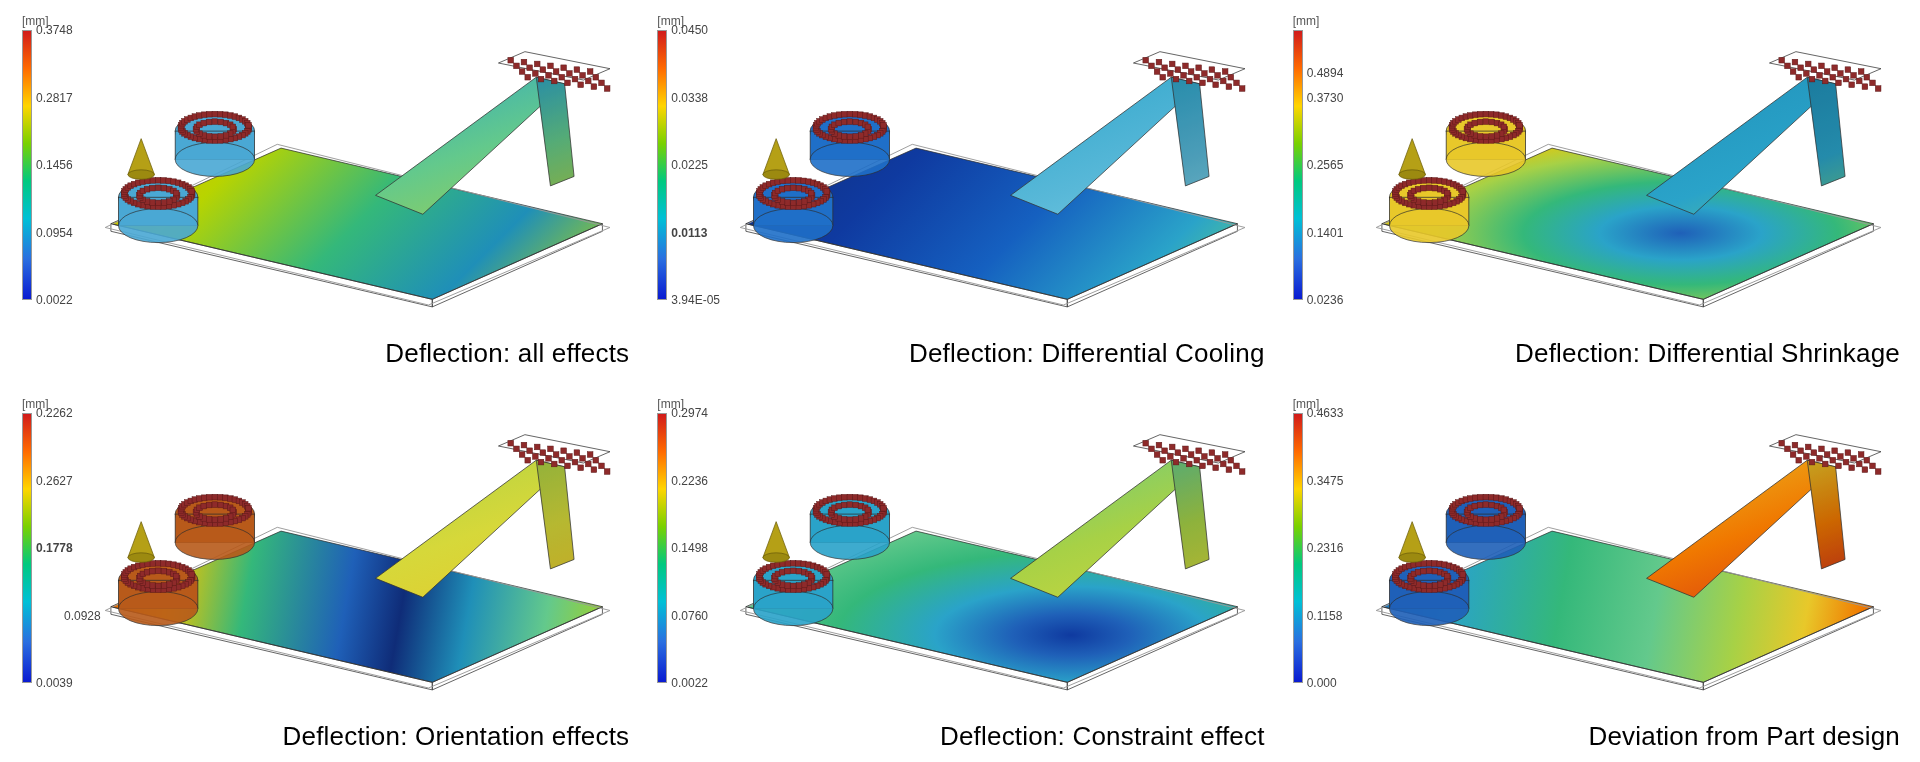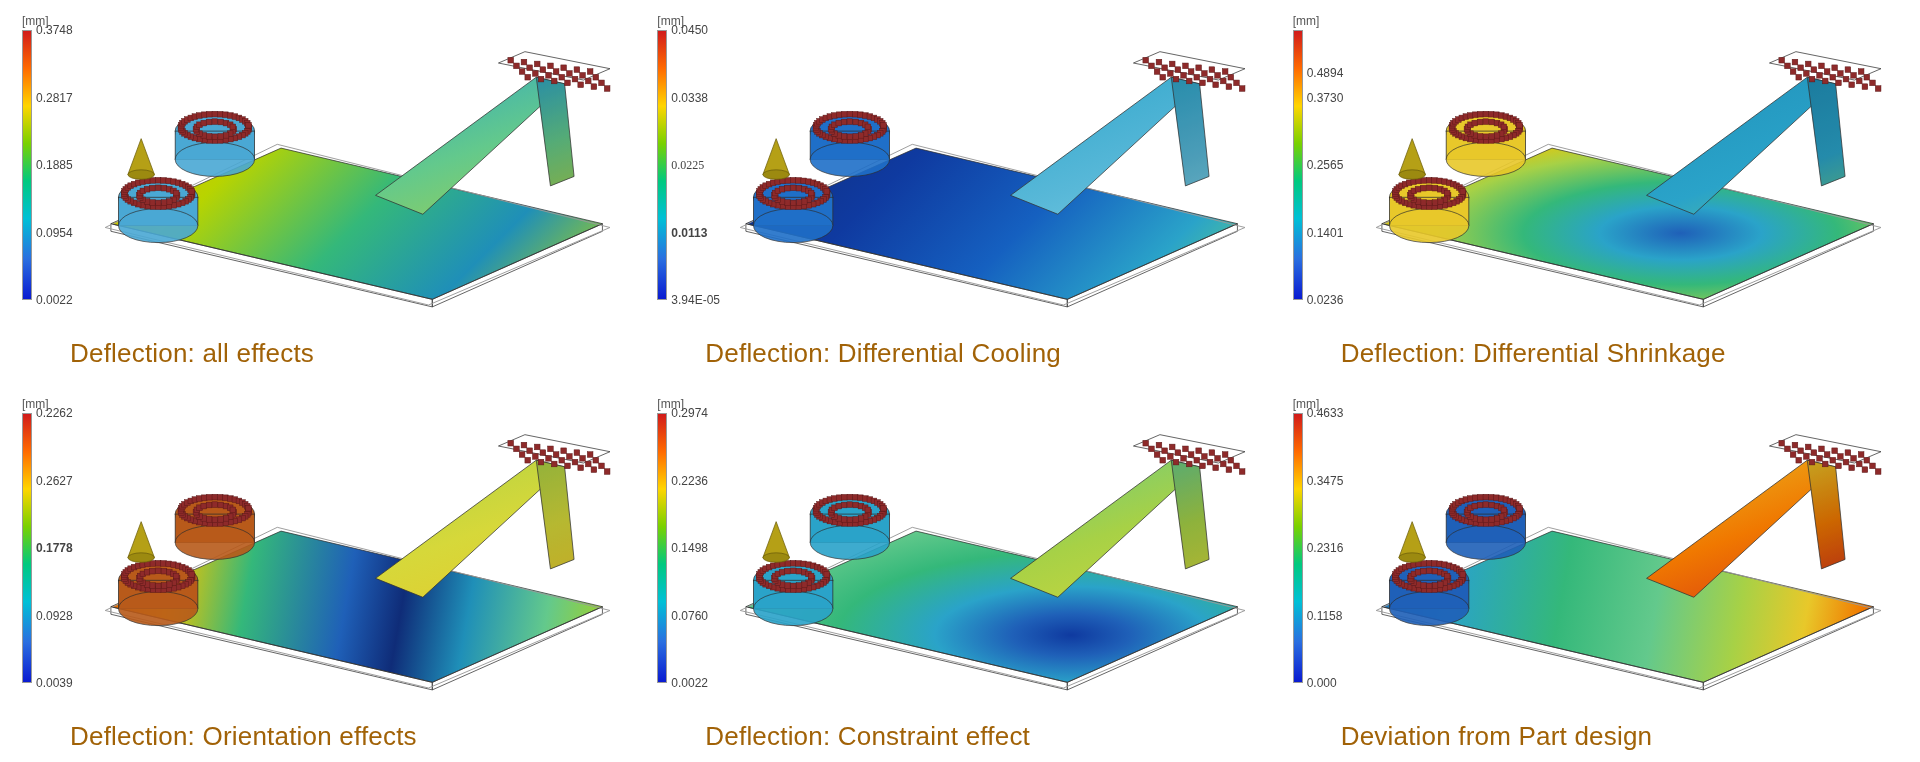--- a/index.html
+++ b/index.html
@@ -64,24 +64,24 @@
   }
   .tick {
     position: absolute;
     left: 4px;
     transform: translateY(-50%);
     font-size: 12px;
     color: #444;
     white-space: nowrap;
   }
   .caption {
-    text-align: left;
+    text-align: right;
     font-size: 26px;
     font-weight: 400;
-    color: #a16207;
+    color: #000000;
     padding: 6px 0 2px 60px;
     letter-spacing: 0.2px;
   }
   
   .render {
     position: absolute;
     left: 70px;
     right: 8px;
     top: 4px;
     bottom: 10px;
@@ -99,21 +99,21 @@
 <div class="grid">
 <div class="panel">
       <div class="plot-area">
         <div class="scale">
           <div class="scale-unit">[mm]</div>
           <div class="scale-body">
             <div class="scale-bar"></div>
             <div class="scale-ticks">
               <div class="tick" style="top: 0%;">0.3748</div>
               <div class="tick" style="top: 25%; text-align: center;">0.2817</div>
-              <div class="tick" style="top: 50%;">0.1885</div>
+              <div class="tick" style="top: 50%;">0.1456</div>
               <div class="tick" style="top: 75%;">0.0954</div>
               <div class="tick" style="top: 100%;">0.0022</div>
             </div>
           </div>
         </div>
         <div class="render">
 <svg viewBox="0 0 560 300" preserveAspectRatio="xMidYMid meet">
   <defs>
     <clipPath id="cp-base-yellow-green">
       <polygon points="20,210 360,290 540,210 200,130"></polygon>
@@ -320,21 +320,21 @@
     </div>
     <div class="panel">
       <div class="plot-area">
         <div class="scale">
           <div class="scale-unit">[mm]</div>
           <div class="scale-body">
             <div class="scale-bar"></div>
             <div class="scale-ticks">
               <div class="tick" style="top: 0%;">0.0450</div>
               <div class="tick" style="top: 25%;">0.0338</div>
-              <div class="tick" style="top: 50%; font-family: Liberation Serif, serif;">0.0225</div>
+              <div class="tick" style="top: 50%;">0.0225</div>
               <div class="tick" style="top: 75%; font-weight: bold;">0.0113</div>
               <div class="tick" style="top: 100%;">3.94E-05</div>
             </div>
           </div>
         </div>
         <div class="render">
 <svg viewBox="0 0 560 300" preserveAspectRatio="xMidYMid meet">
   <defs>
     <clipPath id="cp-base-blue-cyan">
       <polygon points="20,210 360,290 540,210 200,130"></polygon>
@@ -763,21 +763,21 @@
     <div class="panel">
       <div class="plot-area">
         <div class="scale">
           <div class="scale-unit">[mm]</div>
           <div class="scale-body">
             <div class="scale-bar"></div>
             <div class="scale-ticks">
               <div class="tick" style="top: 0%;">0.2262</div>
               <div class="tick" style="top: 25%;">0.2627</div>
               <div class="tick" style="top: 50%; font-weight: bold;">0.1778</div>
-              <div class="tick" style="top: 75%;">0.0928</div>
+              <div class="tick" style="top: 75%; margin-left: 28px;">0.0928</div>
               <div class="tick" style="top: 100%;">0.0039</div>
             </div>
           </div>
         </div>
         <div class="render">
 <svg viewBox="0 0 560 300" preserveAspectRatio="xMidYMid meet">
   <defs>
     <clipPath id="cp-base-red-blue-green">
       <polygon points="20,210 360,290 540,210 200,130"></polygon>
     </clipPath>

